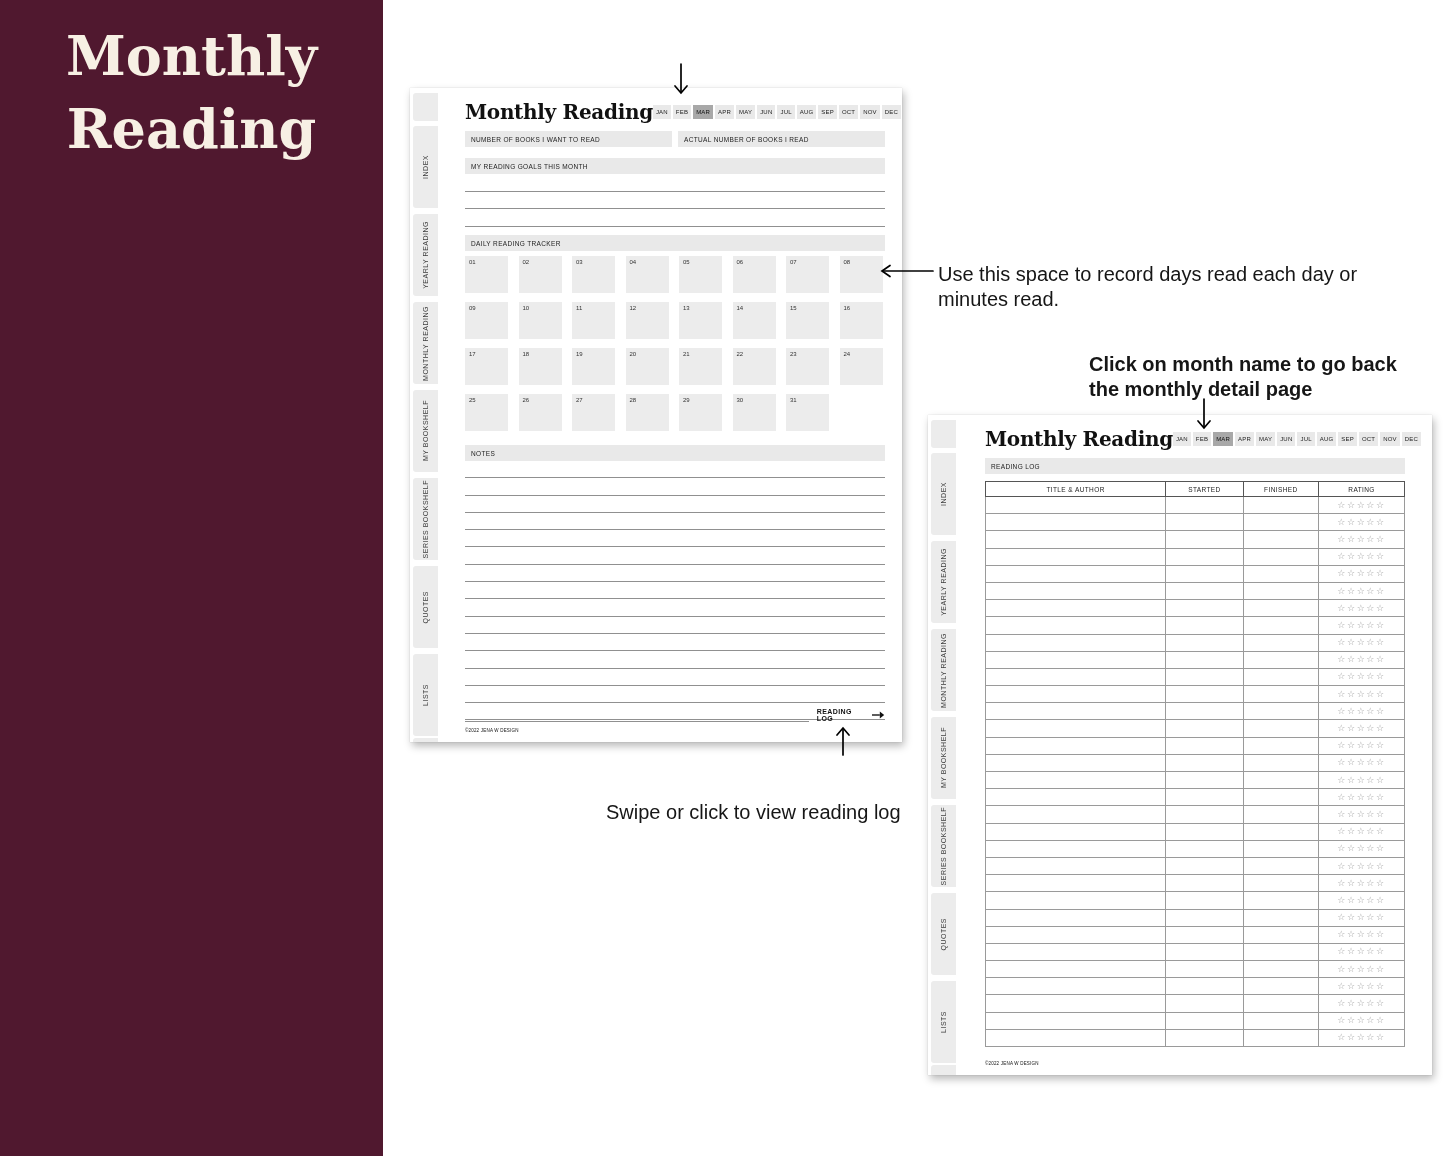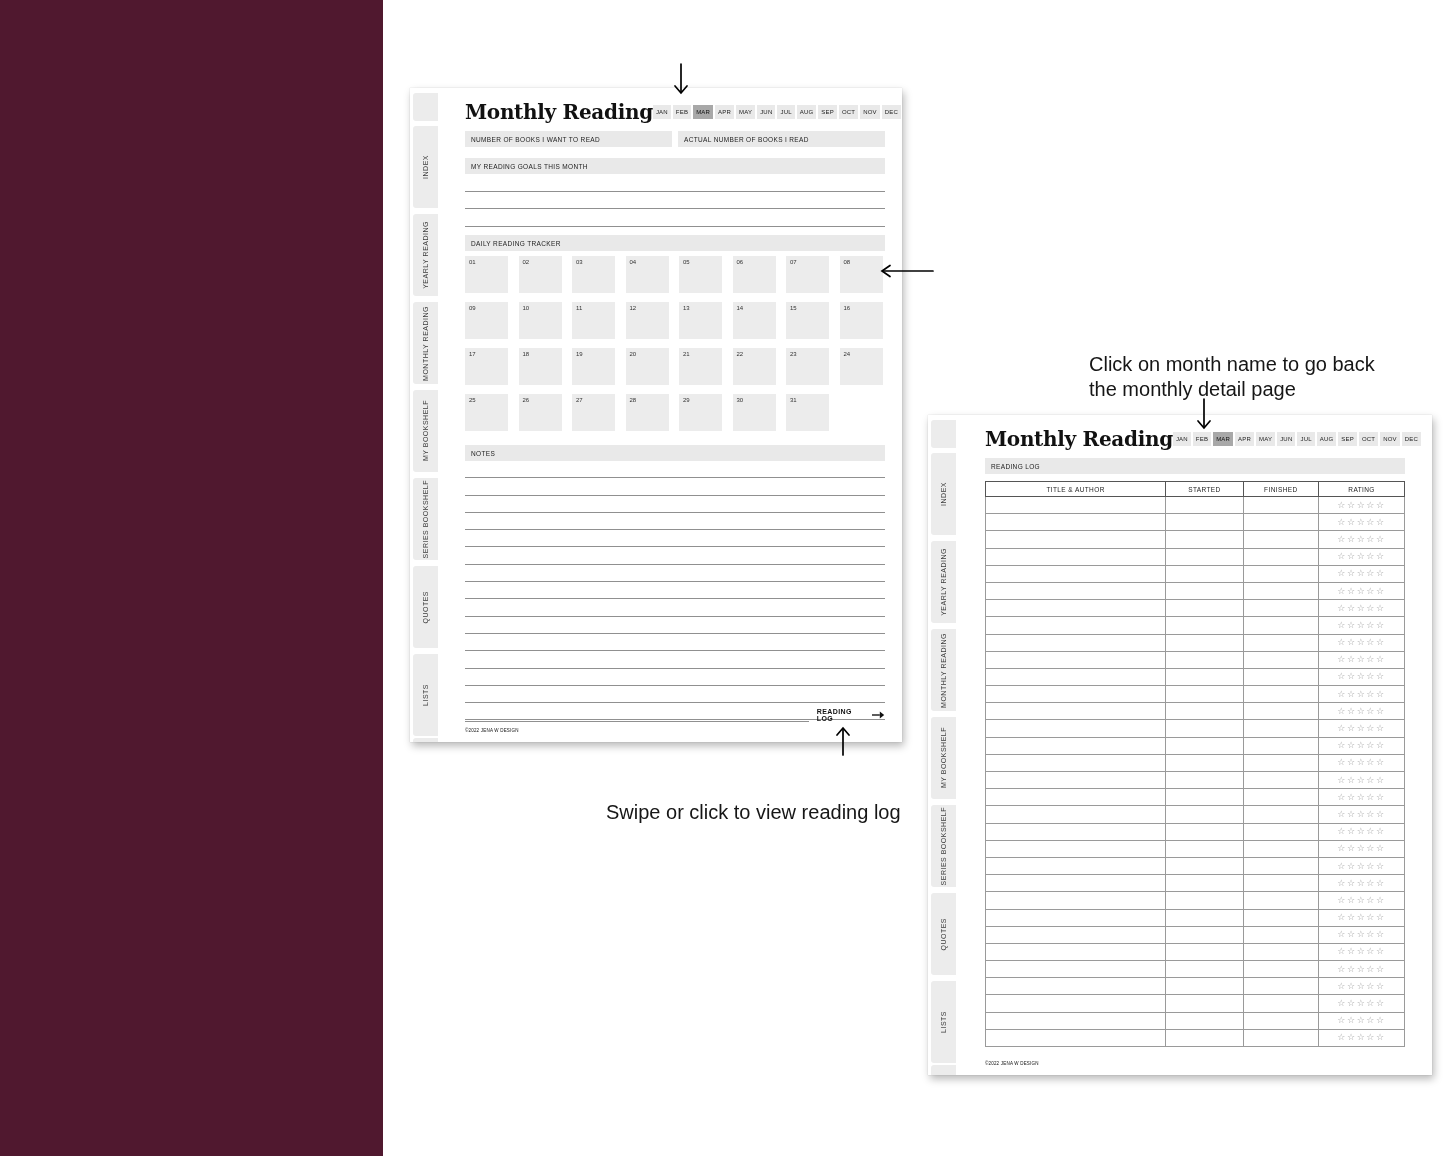--- a/index.html
+++ b/index.html
@@ -71,34 +71,38 @@
                 border:1px solid #555;height:14px;padding:0;}
   #log-table td{border:1px solid #9a9a9a;height:16.2px;padding:0;cursor:text;}
   #log-table{border:1px solid #555;}
   td.rating{text-align:center;color:#a2a2a2;font-size:9px;letter-spacing:1.6px;
             line-height:1;cursor:pointer;}
   col.c-title{width:43%;} col.c-start{width:18.5%;} col.c-finish{width:18%;} col.c-rate{width:20.5%;}
 
   
   .note{position:absolute;color:#161616;font-size:20px;line-height:24.5px;}
   #note-tracker{left:938px;top:262px;width:470px;}
-  #note-back{left:1089px;top:352px;width:312px;}
+  #note-back{left:1089px;top:352px;width:312px;font-weight:bold;}
   #note-swipe{left:606px;top:800px;width:330px;}
   .arrow{position:absolute;}
   .arrow svg{display:block;}
   .arrow line,.arrow polyline{stroke:#000;stroke-width:1.7;fill:none;stroke-linecap:round;}
   .mini-arrow line{stroke:#111;stroke-width:1.4;}
   .mini-arrow polygon{fill:#111;}
 </style>
 </head>
 <body>
 
 <div id="canvas">
 
   <div class="left-panel">
+    <div class="panel-title">
+      <div>Monthly</div>
+      <div>Reading</div>
+    </div>
   </div>
 
   <div class="page" id="page1">
     <div class="tab-rail" id="p1-rail">
         <div class="side-tab filler" style="top: 5px; height: 28px;"></div>
         <div class="side-tab" style="top: 38px; height: 82px;">
           <span>INDEX</span>
         </div>
         <div class="side-tab" style="top: 126px; height: 82px;">
           <span>YEARLY READING</span>
@@ -475,20 +479,21 @@
               <td></td>
               <td class="rating">☆☆☆☆☆</td>
             </tr>
           </tbody>
       </table>
 
       <div class="page-footer">©2022 JENA W DESIGN</div>
     </div>
   </div>
 
+  <div class="note" id="note-tracker">Use this space to record days read each day or minutes read.</div>
   <div class="note" id="note-back">Click on month name to go back the monthly detail page</div>
   <div class="note" id="note-swipe">Swipe or click to view reading log</div>
 
   <div class="arrow" style="left:672px;top:62px;">
     <svg width="18" height="36" viewBox="0 0 18 36">
         <line x1="9" y1="2" x2="9" y2="30"></line>
         <polyline points="3,24 9,31 15,24"></polyline>
       </svg>
   </div>
   <div class="arrow" style="left:877px;top:263px;">

